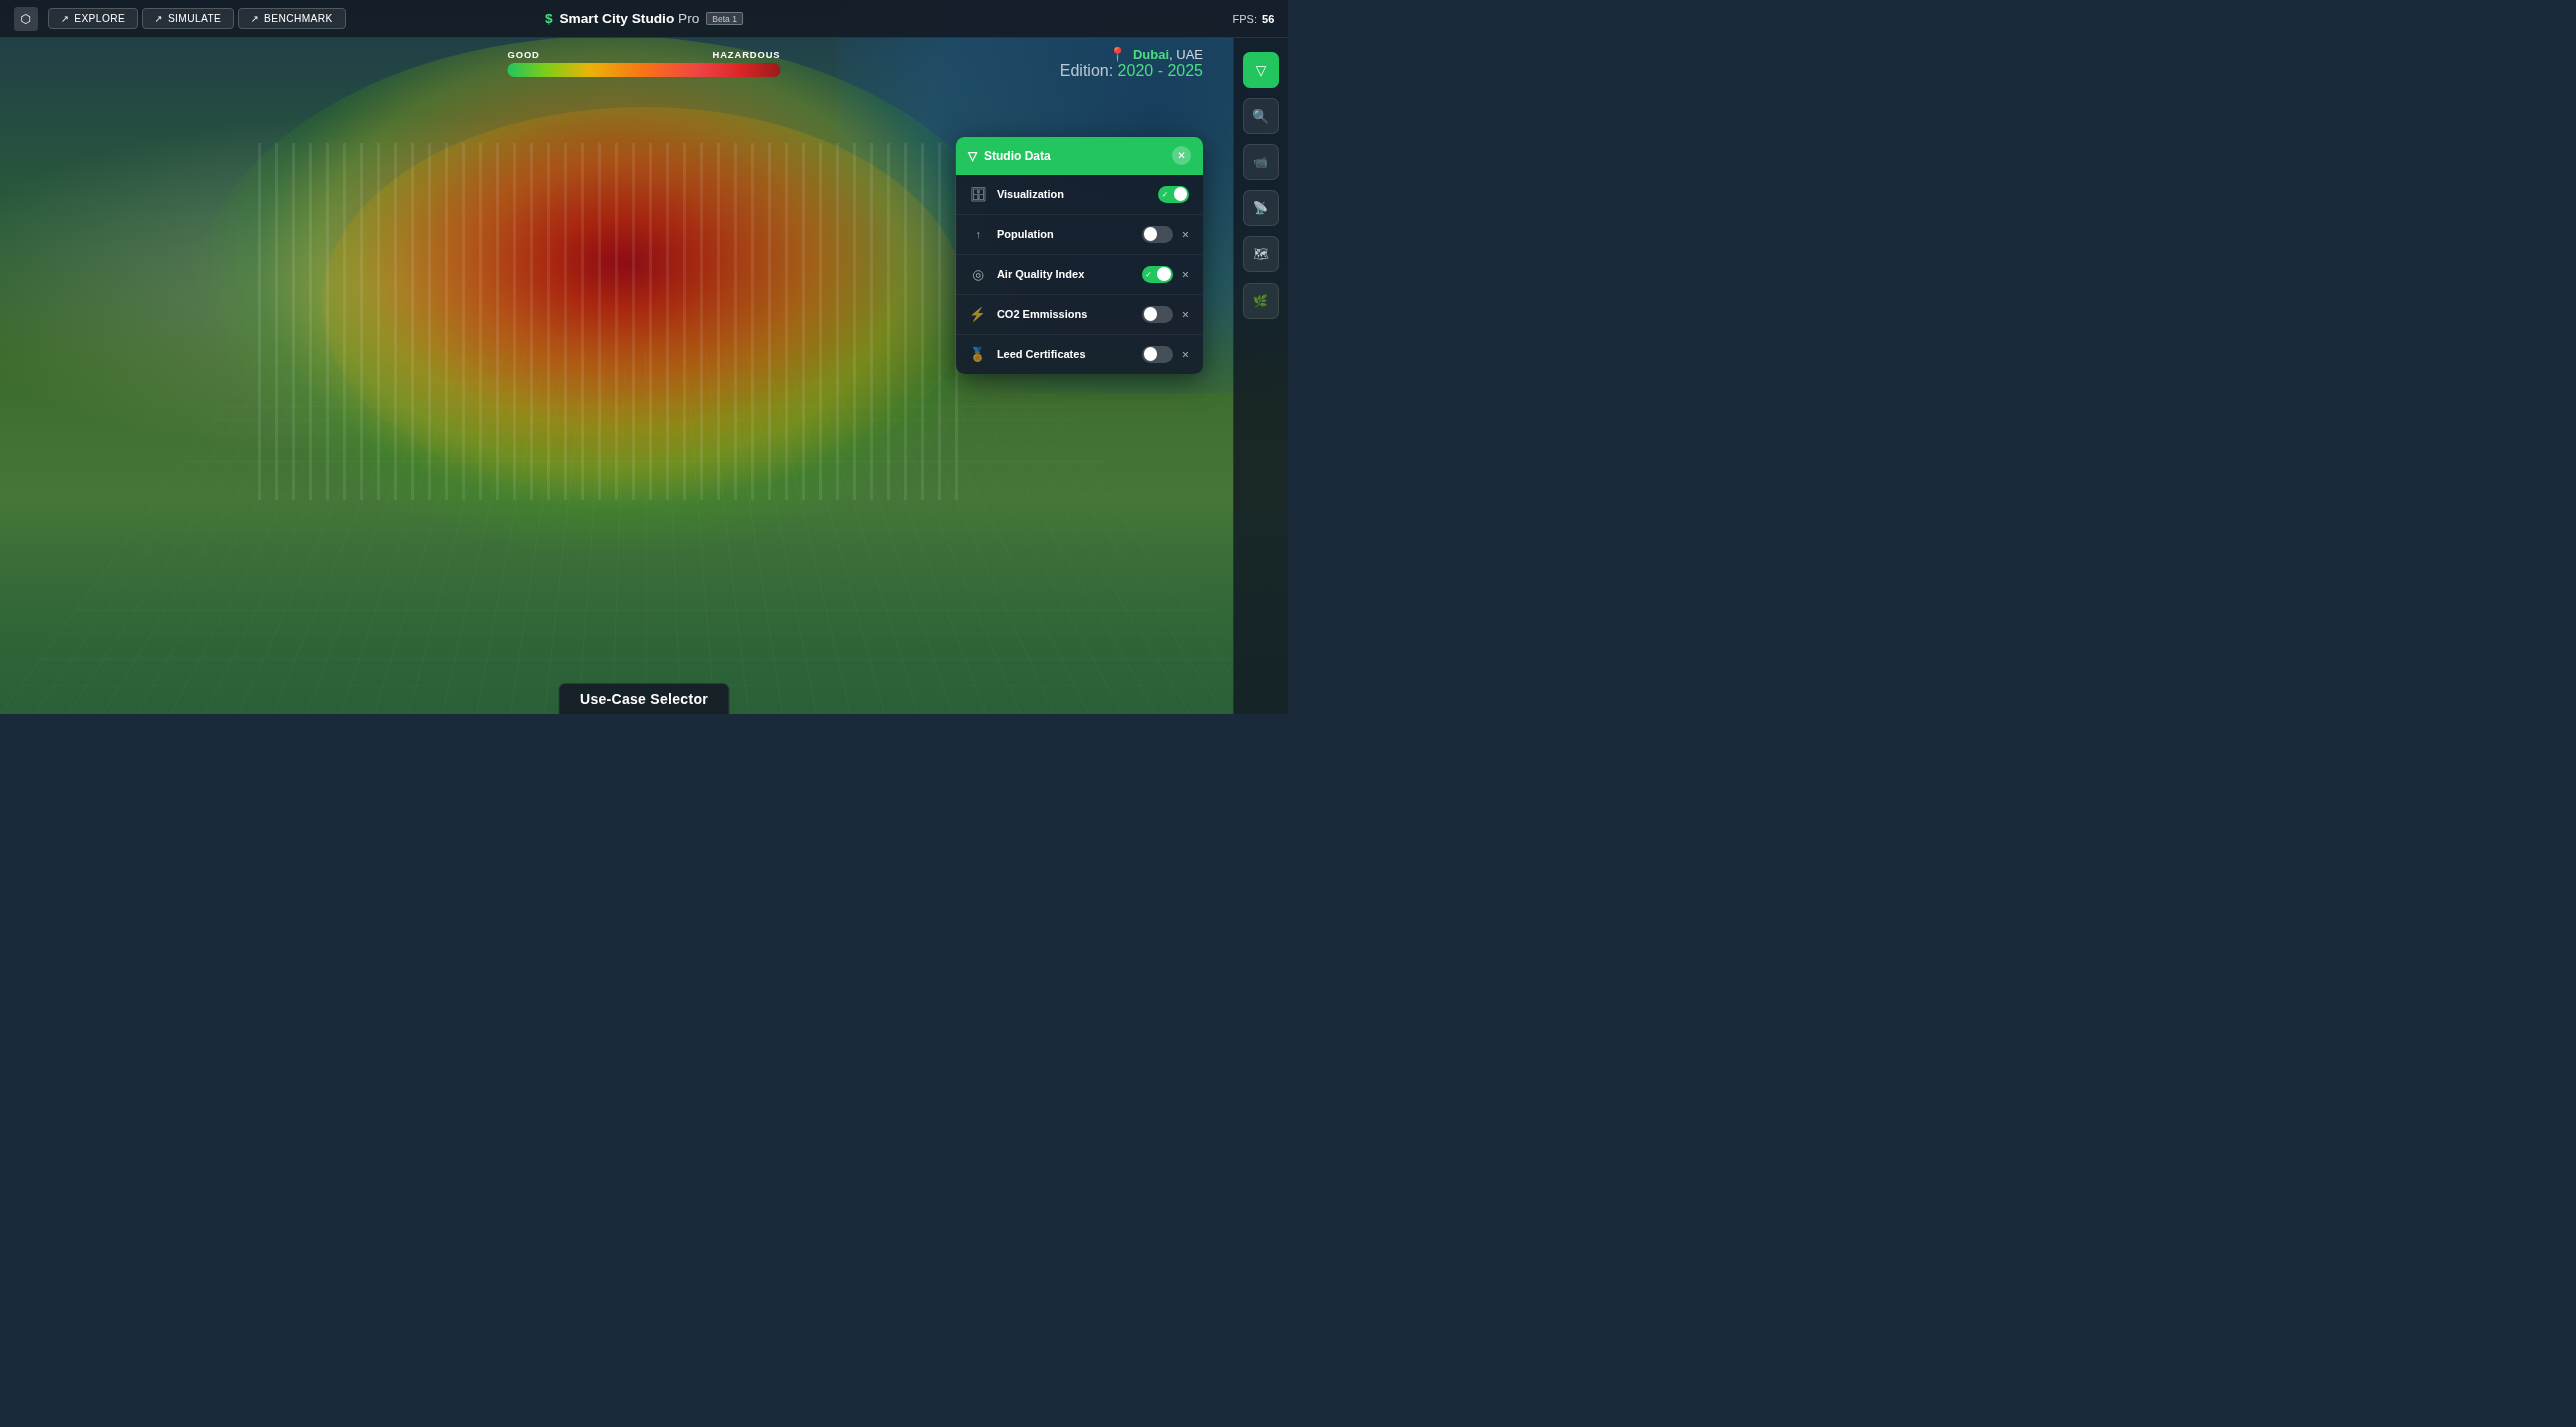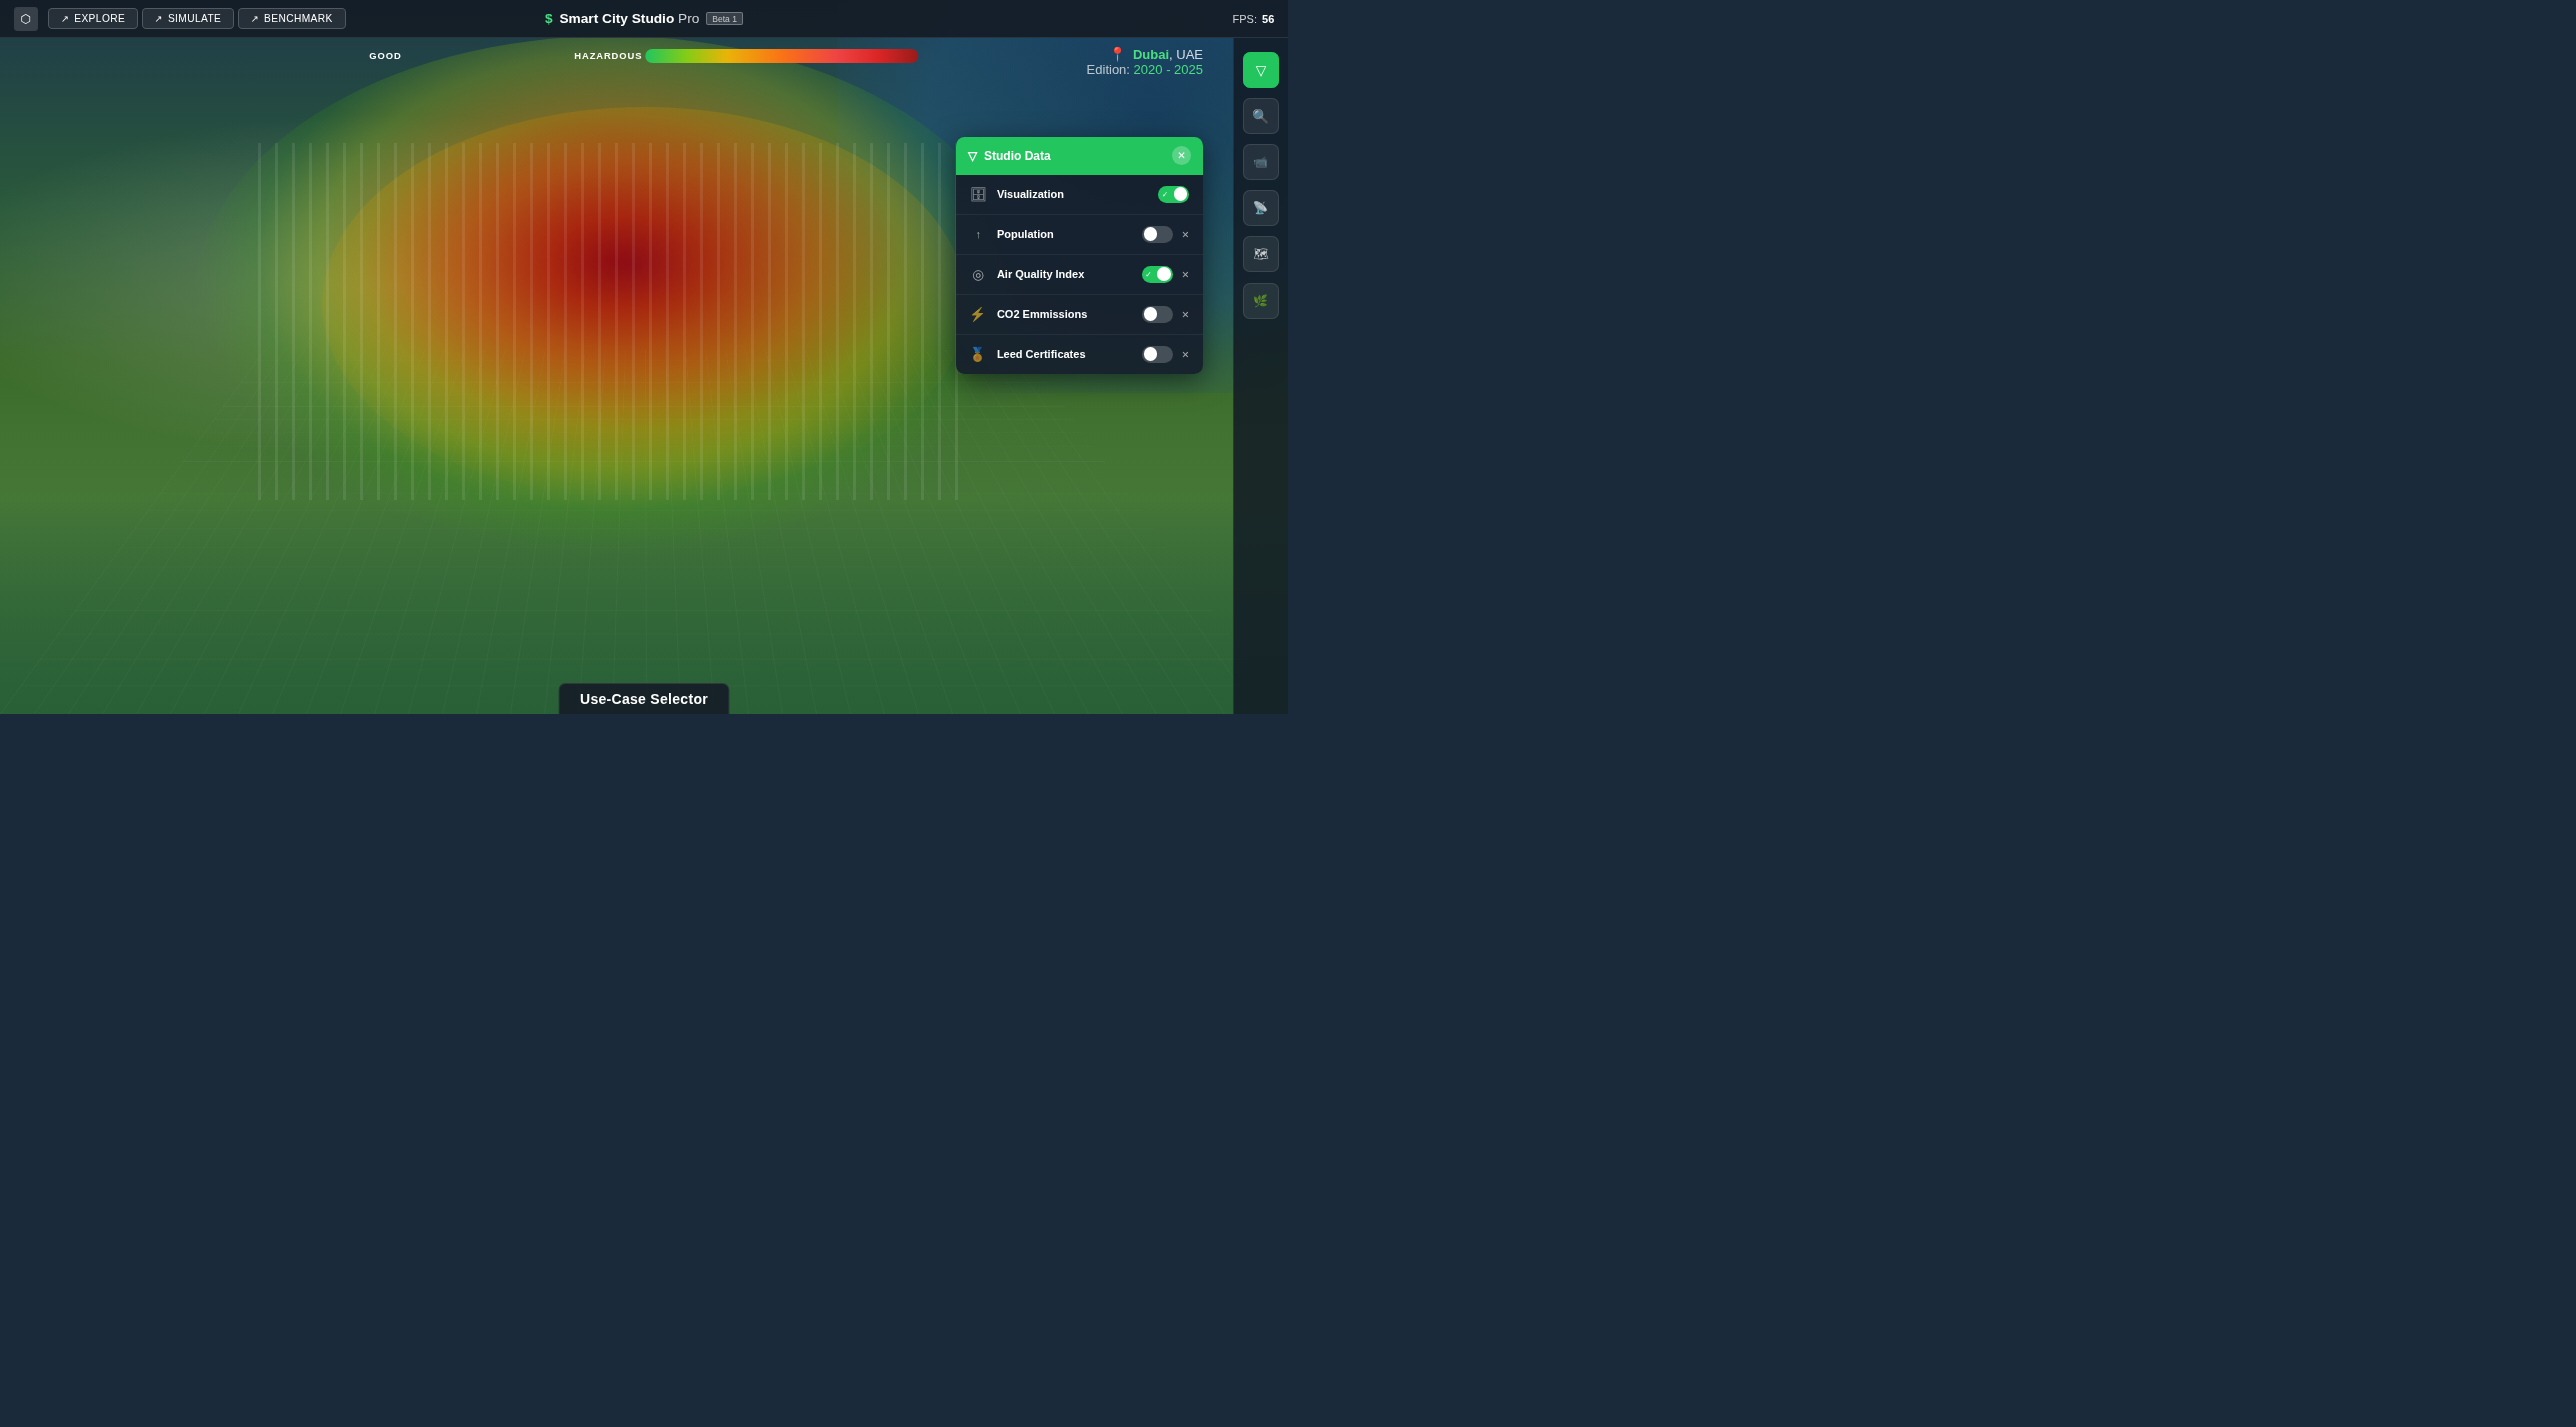--- a/index.html
+++ b/index.html
@@ -190,42 +190,42 @@
       font-size: 13px;
       color: #fff;
       font-weight: 600;
     }
 
     .location-city .city-name {
       color: #4ade80;
     }
 
     .location-edition {
-      font-size: 13px;
+      font-size: 16px;
       color: rgba(255,255,255,0.7);
     }
 
     .location-edition .edition-year {
       color: #4ade80;
     }
 
     .location-icon {
       color: #4ade80;
       margin-right: 3.4px;
     }
 
     
     #color-scale {
       position: absolute;
       top: 49px;
       left: 50%;
       transform: translateX(-50%);
       z-index: 100;
       display: flex;
-      flex-direction: row;
+      flex-direction: column;
       align-items: center;
       gap: 3.4px;
     }
 
     .scale-bar {
       width: 273px;
       height: 13.7px;
       border-radius: 6.8px;
       background: linear-gradient(90deg, #22c55e 0%, #84cc16 15%, #eab308 30%, #f97316 50%, #ef4444 70%, #dc2626 85%, #991b1b 100%);
     }

